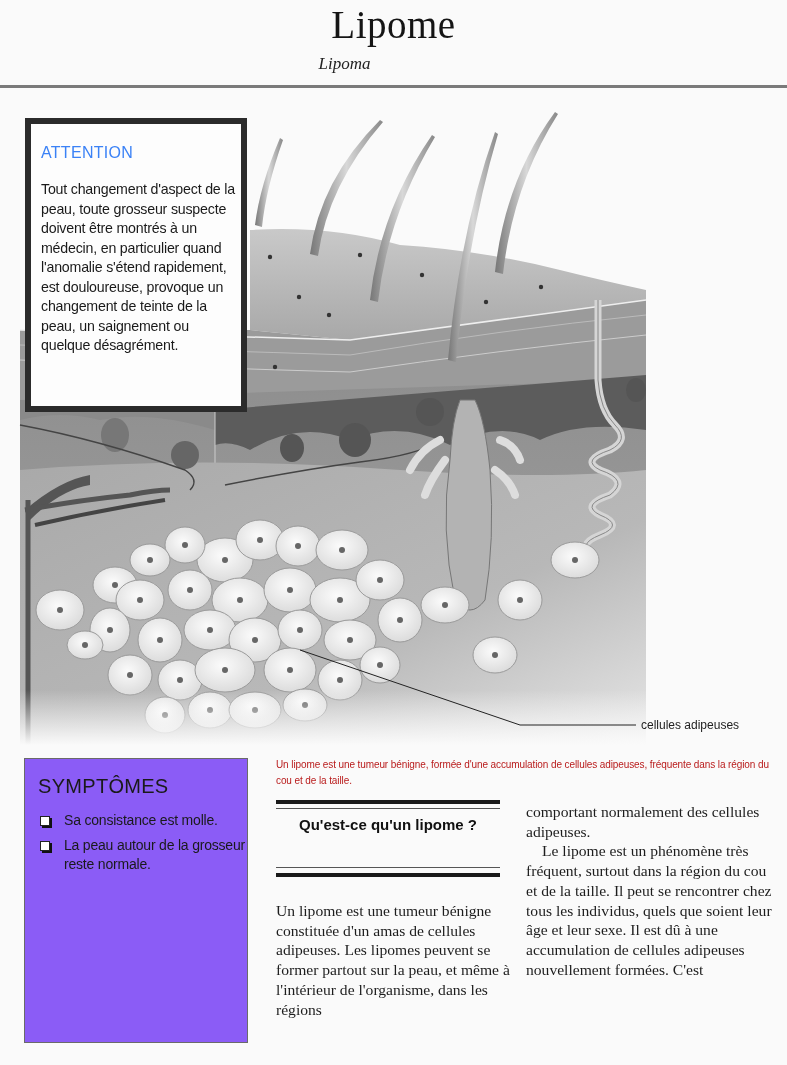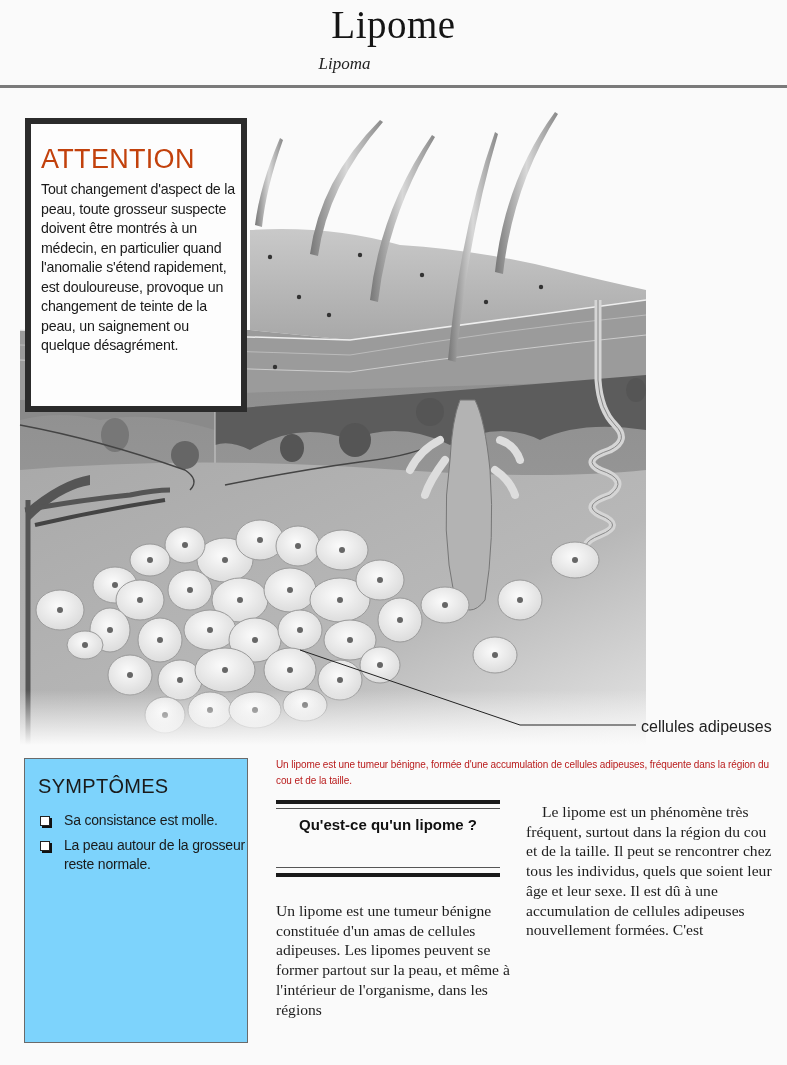--- a/index.html
+++ b/index.html
@@ -21,34 +21,34 @@
   .title-rule { position: absolute; left: 0; top: 85px; width: 787px; height: 3px; background: #7a7a7a; }
 
   .illustration { position: absolute; left: 0; top: 95px; width: 787px; height: 650px; }
 
   .attention {
     position: absolute; left: 25px; top: 118px; width: 210px; height: 282px;
     background: #fdfdfd; border: 6px solid #2b2b2b; box-sizing: content-box;
   }
   .attention h2 {
     margin: 0; position: absolute; left: 10px; top: 20px;
-    font-weight: normal; font-size: 27px; letter-spacing: 0.3px; color: #c2410c;
+    font-weight: normal; font-size: 16px; letter-spacing: 0.3px; color: #3b82f6;
   }
   .attention p {
     margin: 0; position: absolute; left: 10px; top: 56px; width: 196px;
     font-size: 14.2px; line-height: 19.5px; color: #1a1a1a; letter-spacing: -0.2px;
   }
 
   .label-cells {
-    position: absolute; left: 641px; top: 718px; font-size: 16px; color: #222; text-align: center;
+    position: absolute; left: 641px; top: 718px; font-size: 12px; color: #222; text-align: center;
   }
 
   .symptoms {
     position: absolute; left: 24px; top: 758px; width: 222px; height: 283px;
-    background: #7dd3fc; border: 1px solid #6a6a6a;
+    background: #8b5cf6; border: 1px solid #6a6a6a;
   }
   .symptoms h2 {
     margin: 0; position: absolute; left: 13px; top: 16px;
     font-weight: normal; font-size: 20px; letter-spacing: 0.3px;
   }
   .symptoms ul { list-style: none; margin: 0; padding: 0; position: absolute; left: 13px; top: 52px; width: 210px; }
   .symptoms li { position: relative; padding-left: 26px; font-size: 14px; line-height: 19.5px; margin-bottom: 5px; letter-spacing: -0.2px; }
   .checkbox {
     position: absolute; left: 2px; top: 5px; width: 8px; height: 8px;
     border: 1px solid #222; background: #fff; box-shadow: 2px 2px 0 #111;
@@ -269,14 +269,15 @@
   <div class="thin" style="top:8px"></div>
   <h3>Qu'est-ce qu'un lipome ?</h3>
   <div class="thin" style="top:67px"></div>
   <div class="thick" style="top:73px"></div>
 </div>
 
 <div class="col col1">
   <p>Un lipome est une tumeur bénigne constituée d'un amas de cellules adipeuses. Les lipomes peuvent se former partout sur la peau, et même à l'intérieur de l'organisme, dans les régions</p>
 </div>
 <div class="col col2">
+  <p>comportant normalement des cellules adipeuses.</p>
   <p class="indent">Le lipome est un phénomène très fréquent, surtout dans la région du cou et de la taille. Il peut se rencontrer chez tous les individus, quels que soient leur âge et leur sexe. Il est dû à une accumulation de cellules adipeuses nouvellement formées. C'est</p>
 </div>
 
 </body></html>

